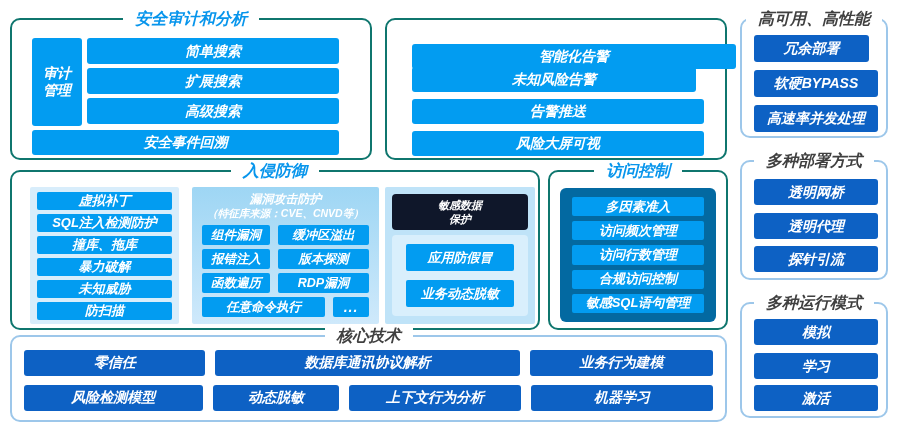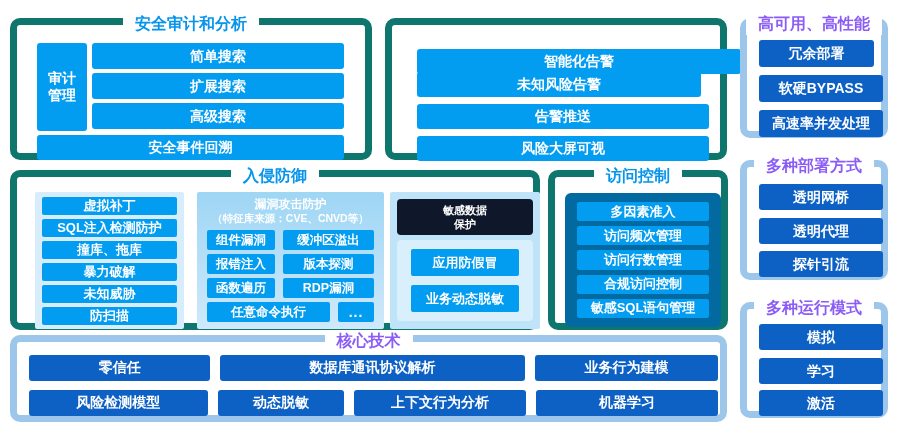--- a/index.html
+++ b/index.html
@@ -1,25 +1,25 @@
 <!DOCTYPE html>
 <html><head>
 <meta charset="utf-8">
 <style>
   html,body{margin:0;padding:0;background:#ffffff;}
   body{font-family:"Liberation Sans","DejaVu Sans",sans-serif;}
   #canvas{position:relative;width:906px;height:430px;background:#ffffff;overflow:hidden;}
 
   
-  .panel{position:absolute;background:#ffffff;border:7px solid #0f766e;border-radius:10px;box-sizing:border-box;}
+  .panel{position:absolute;background:#ffffff;border:2px solid #0f766e;border-radius:10px;box-sizing:border-box;font-style:italic;}
   .panel.darkb{border-color:#9dc7ea;}
   .ptitle{position:absolute;top:-12px;left:50%;transform:translateX(-50%);background:#ffffff;
           padding:0 12px;font-size:16px;font-weight:bold;line-height:22px;white-space:nowrap;margin:0;}
   .ptitle.azure{color:#0795ec;}
-  .ptitle.dark{color:#8b5cf6;}
+  .ptitle.dark{color:#404040;}
 
   
   .box{position:absolute;display:flex;align-items:center;justify-content:center;
        background:#029cf1;color:#ffffff;font-weight:bold;font-size:14px;border-radius:3px;
        text-align:center;line-height:1.15;}
   .box.dark{background:#0d61c4;}
 
   
   .subpanel{position:absolute;border-radius:2px;box-sizing:border-box;}
   .sp-left{left:18px;top:15px;width:149px;height:137px;background:#d8edfb;

